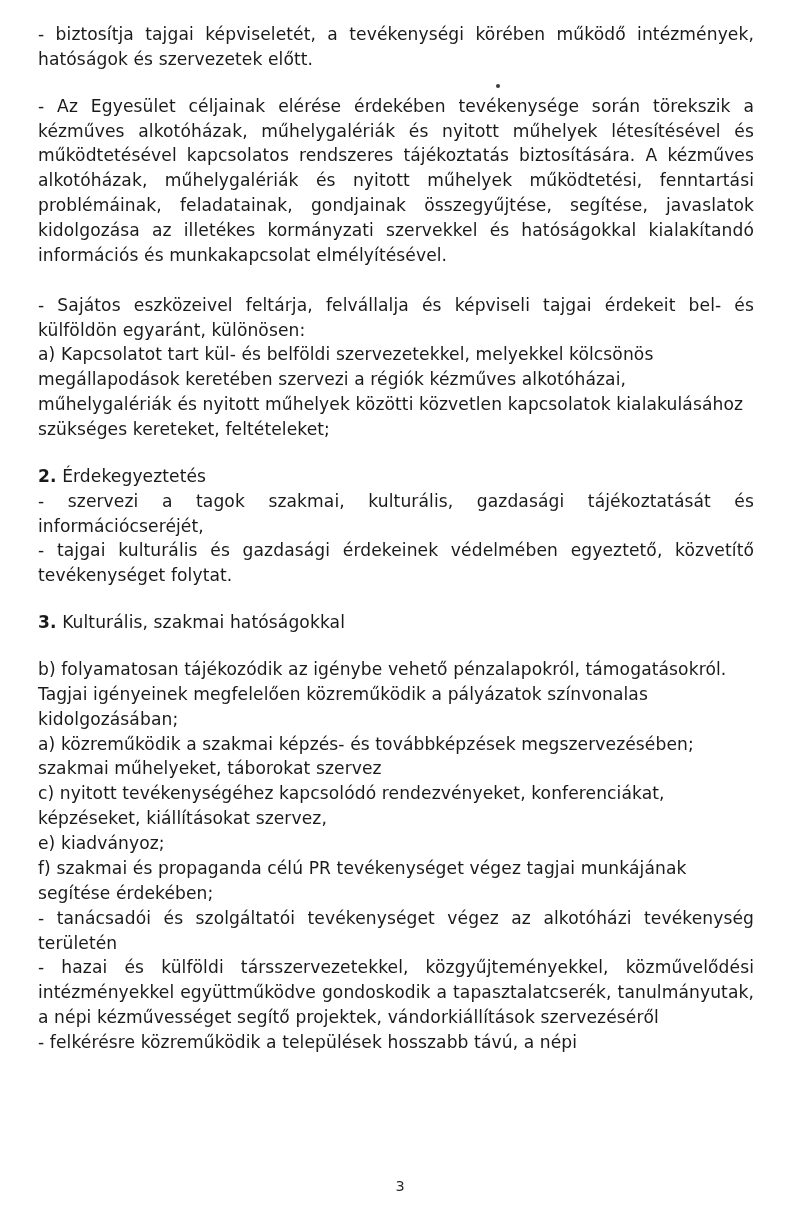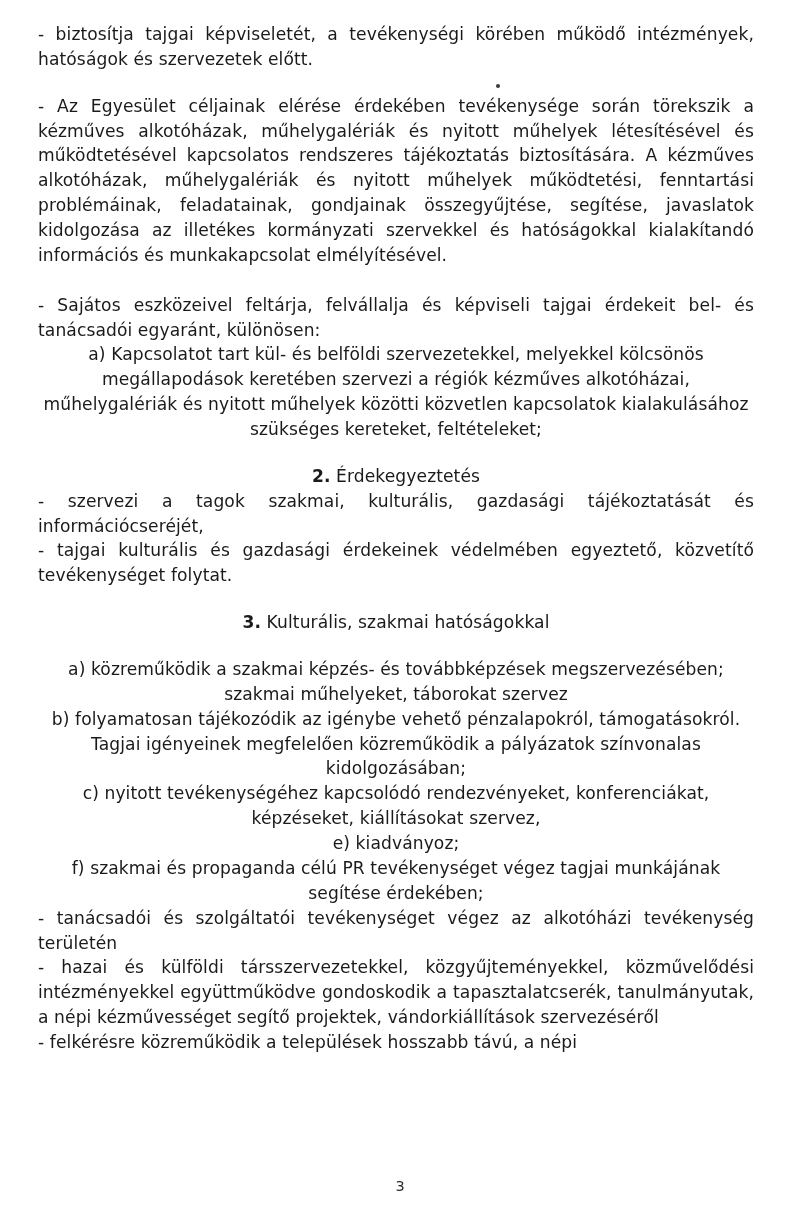--- a/index.html
+++ b/index.html
@@ -27,21 +27,21 @@
     letter-spacing: 0.1px;
   }
   p {
     margin: 0;
   }
   .just {
     text-align: justify;
     text-align-last: left;
   }
   .left {
-    text-align: center;
+    text-align: left;
   }
   .gap-md { height: 22px; }
   .gap-lg { height: 25px; }
   b, .bold { font-weight: bold; }
   .dot-artifact {
     position: absolute;
     left: 496px;
     top: 84px;
     width: 4px;
     height: 4px;
@@ -69,42 +69,42 @@
   <div class="doc">
 
     <p class="block just">-  biztosítja  tajgai  képviseletét,  a  tevékenységi  körében  működő intézmények, hatóságok és szervezetek előtt.</p>
 
     <div class="gap-md"></div>
 
     <p class="block just">- Az Egyesület céljainak elérése érdekében tevékenysége során törekszik a   kézműves   alkotóházak,   műhelygalériák   és   nyitott   műhelyek létesítésével  és  működtetésével  kapcsolatos  rendszeres  tájékoztatás biztosítására.  A  kézműves  alkotóházak,  műhelygalériák  és  nyitott műhelyek    működtetési,    fenntartási    problémáinak,    feladatainak, gondjainak  összegyűjtése,  segítése,  javaslatok  kidolgozása  az  illetékes kormányzati  szervekkel  és  hatóságokkal  kialakítandó  információs  és munkakapcsolat elmélyítésével.</p>
 
     <div class="gap-lg"></div>
 
-    <p class="block just">- Sajátos eszközeivel feltárja, felvállalja és képviseli tajgai érdekeit bel- és tanácsadói egyaránt, különösen:</p>
+    <p class="block just">- Sajátos eszközeivel feltárja, felvállalja és képviseli tajgai érdekeit bel- és külföldön egyaránt, különösen:</p>
 
     <p class="block left">a) Kapcsolatot tart kül- és belföldi szervezetekkel, melyekkel kölcsönös megállapodások keretében szervezi a régiók kézműves alkotóházai, műhelygalériák és nyitott műhelyek közötti közvetlen kapcsolatok kialakulásához szükséges kereteket, feltételeket;</p>
 
 
     <div class="gap-md"></div>
 
     <p class="block left"><b>2.</b><span> Érdekegyeztetés</span></p>
 
     <p class="block just">-  szervezi  a  tagok  szakmai,  kulturális,  gazdasági  tájékoztatását  és információcseréjét,</p>
 
     <p class="block just">-  tajgai  kulturális  és  gazdasági  érdekeinek  védelmében  egyeztető, közvetítő tevékenységet folytat.</p>
 
     <div class="gap-md"></div>
 
     <p class="block left"><b>3.</b><span> Kulturális, szakmai hatóságokkal</span></p>
 
     <div class="gap-md"></div>
 
+    <p class="block left">b) folyamatosan tájékozódik az igénybe vehető pénzalapokról, támogatásokról. Tagjai igényeinek megfelelően közreműködik a pályázatok színvonalas kidolgozásában;</p>
+
     <p class="block left">a) közreműködik a szakmai képzés- és továbbképzések megszervezésében; szakmai műhelyeket, táborokat szervez</p>
-
-    <p class="block left">b) folyamatosan tájékozódik az igénybe vehető pénzalapokról, támogatásokról. Tagjai igényeinek megfelelően közreműködik a pályázatok színvonalas kidolgozásában;</p>
 
     <p class="block left">c) nyitott tevékenységéhez kapcsolódó rendezvényeket, konferenciákat, képzéseket, kiállításokat szervez,</p>
 
 
     <p class="block left">e) kiadványoz;</p>
 
     <p class="block left">f) szakmai és propaganda célú PR tevékenységet végez tagjai munkájának segítése érdekében;</p>
 
     <p class="block just">-  tanácsadói  és  szolgáltatói  tevékenységet  végez  az  alkotóházi tevékenység területén</p>
 

